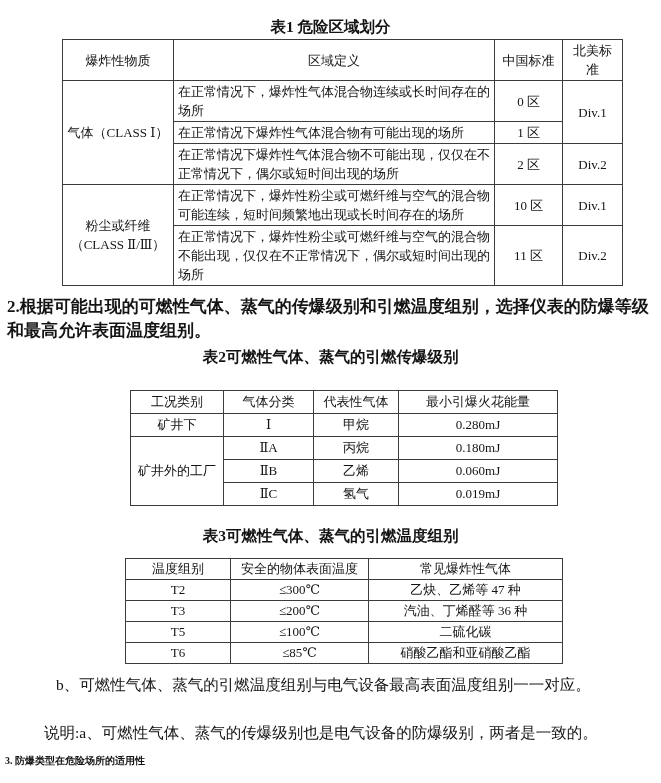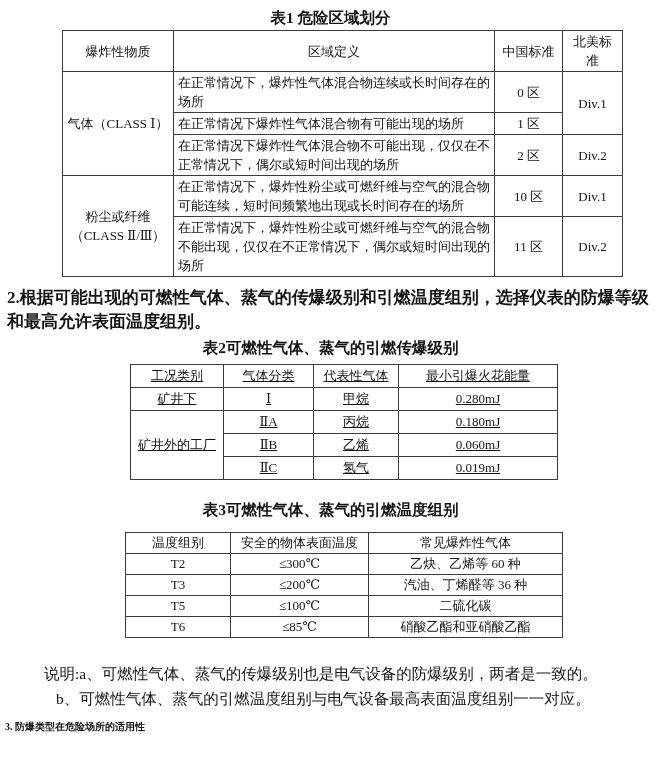--- a/index.html
+++ b/index.html
@@ -6,35 +6,35 @@
   html, body { background:#ffffff; }
   body {
     width:661px; height:783px; overflow:hidden;
     font-family:"Liberation Serif","DejaVu Serif",serif;
     color:#141414;
   }
   .tbl-title {
     font-weight:bold; font-size:15.5px; line-height:20px;
     text-align:center;
   }
-  .title-1 { padding-top:8px; }
+  .title-1 { padding-top:17px; }
   .title-2 { margin-top:4px; }
   .title-3 { margin-top:20px; }
 
   table { border-collapse:collapse; table-layout:fixed; font-size:13px; }
   td, th {
     border:1px solid #3c3c3c; font-weight:normal;
     line-height:19px; padding:1px 4px; text-align:center;
     vertical-align:middle;
   }
 
   .t1 { margin:2px 0 0 62px; width:560px; }
   .t1 td.def { text-align:left; }
 
-  .t2 { margin:6px 0 0 130px; width:427px;text-decoration:underline; }
+  .t2 { margin:23px 0 0 130px; width:427px; }
   .t2 td, .t2 th { height:22px; line-height:22px; padding:0 3px; }
 
   .t3 { margin:12px 0 8px 125px; width:437px;padding-left:12px; }
   .t3 td, .t3 th { height:20px; line-height:20px; padding:0 3px; }
 
   .para {
     margin:9px 0 0 7px; width:644px;
     font-size:17px; font-weight:bold; line-height:24px;
   }
   .note { font-size:15.5px; line-height:25px; }
@@ -151,38 +151,38 @@
     </colgroup>
     <tbody>
       <tr>
         <th>温度组别</th>
         <th>安全的物体表面温度</th>
         <th>常见爆炸性气体</th>
       </tr>
       <tr>
         <td>T2</td>
         <td>≤300℃</td>
-        <td>乙炔、乙烯等 60 种</td>
+        <td>乙炔、乙烯等 47 种</td>
       </tr>
       <tr>
         <td>T3</td>
         <td>≤200℃</td>
         <td>汽油、丁烯醛等 36 种</td>
       </tr>
       <tr>
         <td>T5</td>
         <td>≤100℃</td>
         <td>二硫化碳</td>
       </tr>
       <tr>
         <td>T6</td>
         <td>≤85℃</td>
         <td>硝酸乙酯和亚硝酸乙酯</td>
       </tr>
     </tbody>
   </table>
 
+  <p class="note note-b">b、可燃性气体、蒸气的引燃温度组别与电气设备最高表面温度组别一一对应。</p>
   <p class="note note-a">说明:a、可燃性气体、蒸气的传爆级别也是电气设备的防爆级别，两者是一致的。</p>
-  <p class="note note-b">b、可燃性气体、蒸气的引燃温度组别与电气设备最高表面温度组别一一对应。</p>
 
   <p class="heading-3">3. 防爆类型在危险场所的适用性</p>
 
 </div>
 
 </body></html>

